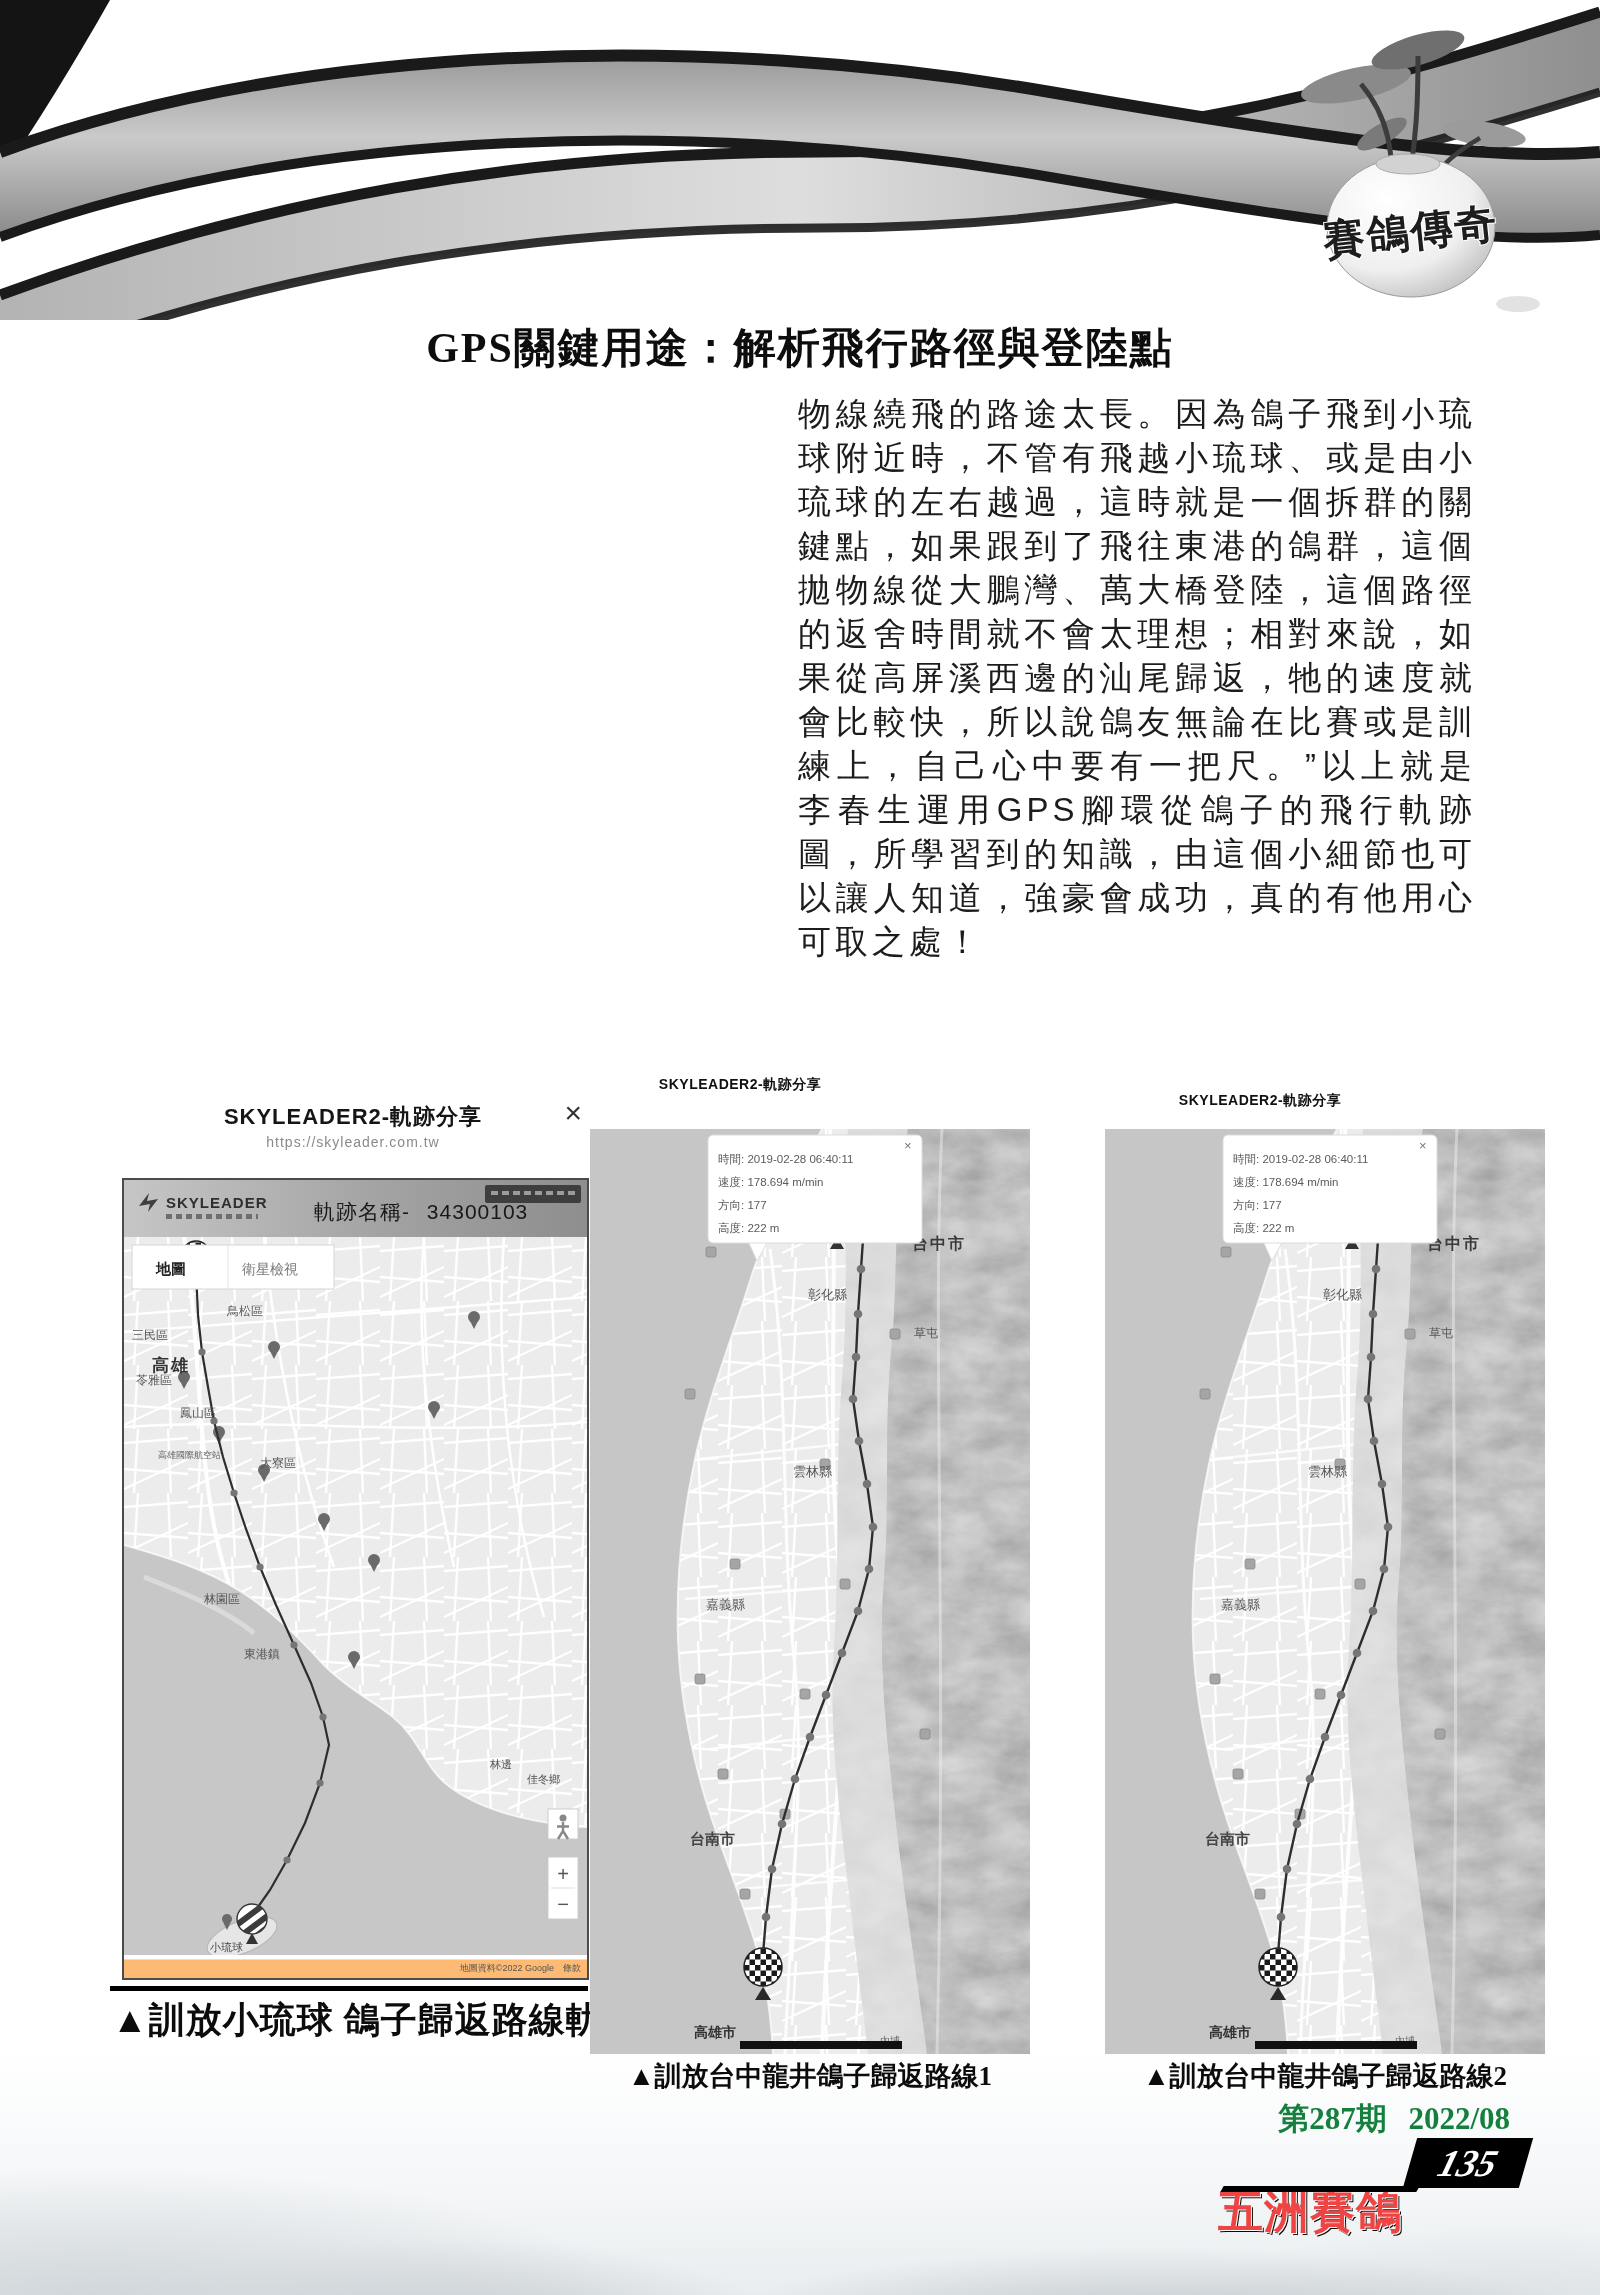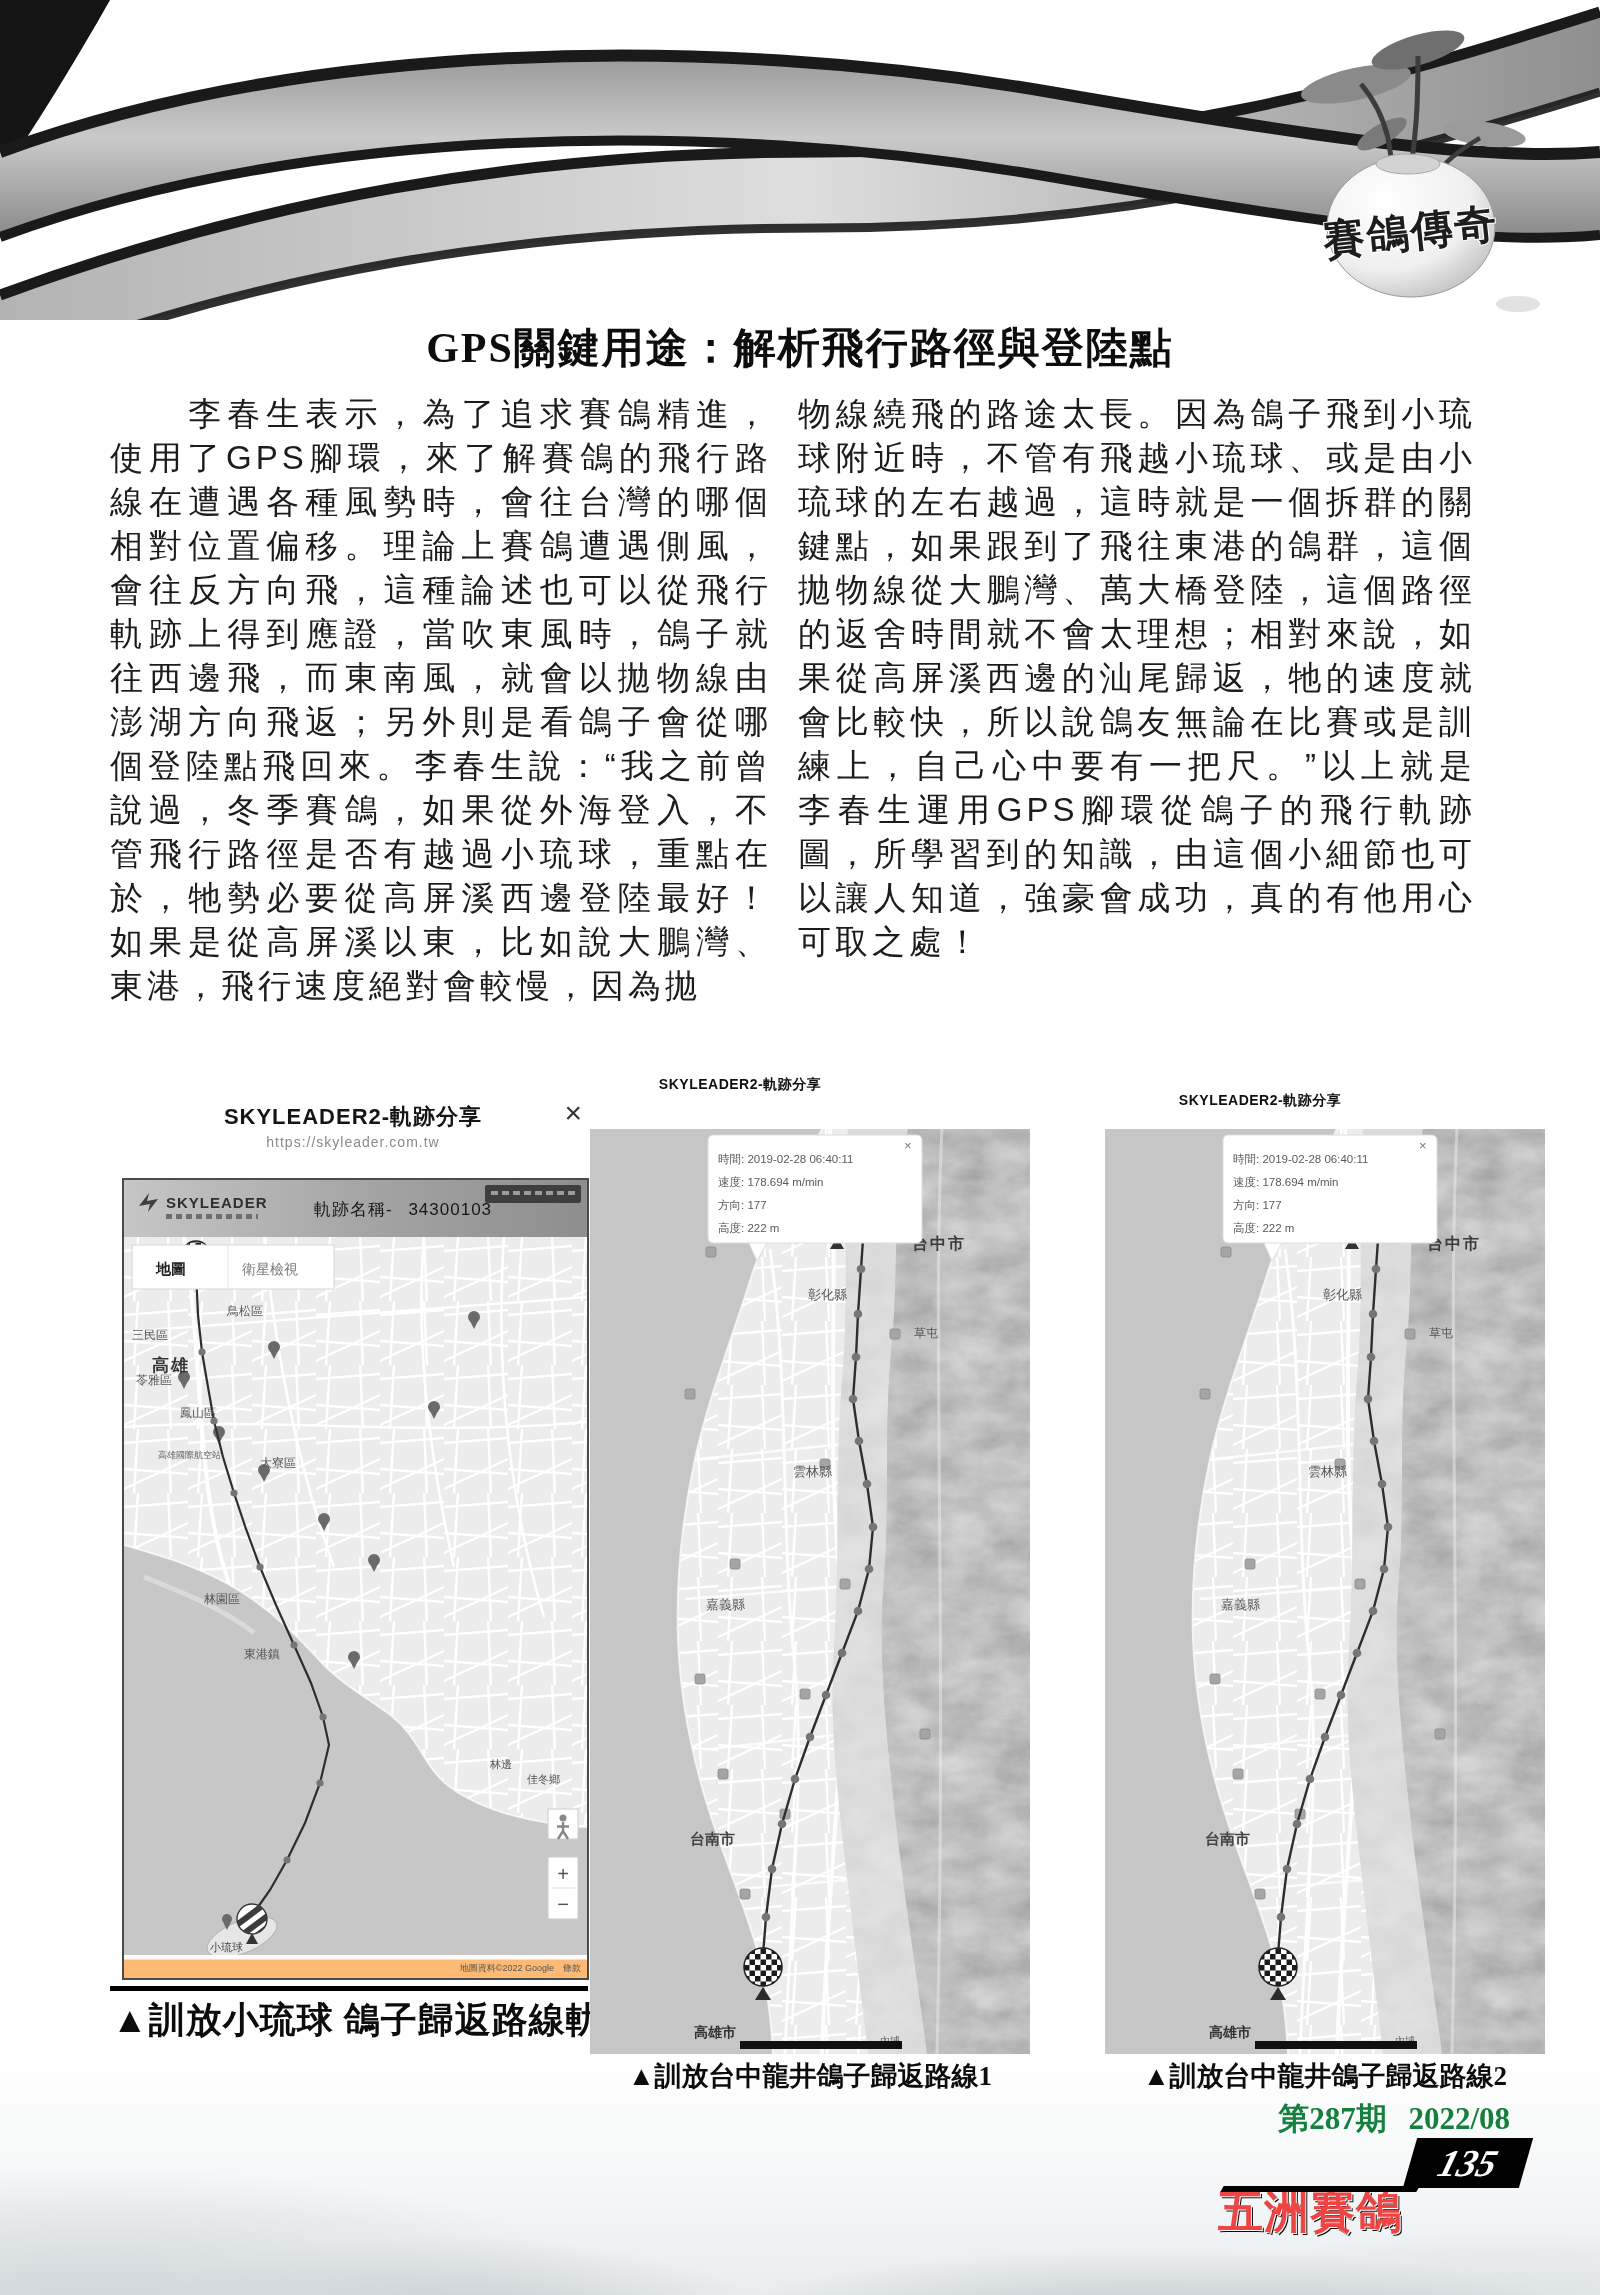--- a/index.html
+++ b/index.html
@@ -23,21 +23,21 @@
   .win-url{position:absolute;left:0;top:38px;width:470px;text-align:center;
            font-size:14px;color:#8a8a8a;letter-spacing:1px;}
   .win-close{position:absolute;right:6px;top:2px;font-size:30px;font-weight:300;
              color:#333;line-height:30px;cursor:default;}
   .panel{position:absolute;left:122px;top:1178px;width:463px;border:2px solid #4b4b4b;background:#fff;}
   .panel-bar{position:relative;height:57px;background:linear-gradient(90deg,#c6c6c6,#a3a3a3 55%,#8e8e8e);}
   .skl-logo{position:absolute;left:12px;top:10px;display:flex;align-items:center;gap:6px;text-align:right;}
   .skl-name{font-weight:800;font-size:15px;letter-spacing:1px;color:#2f2f2f;}
   .skl-sub{position:absolute;left:42px;top:34px;width:92px;height:5px;
            background:repeating-linear-gradient(90deg,#6e6e6e 0 6px,transparent 6px 10px);}
-  .track-name{position:absolute;left:190px;top:18px;font-size:17px;color:#181818;letter-spacing:1px;}
+  .track-name{position:absolute;left:190px;top:18px;font-size:21px;color:#181818;letter-spacing:1px;}
   .bar-dark{position:absolute;right:6px;top:5px;width:96px;height:18px;background:#3e3e3e;border-radius:2px;
             overflow:hidden;}
   .bar-dark:before{content:"";display:block;margin:6px 6px;height:4px;
             background:repeating-linear-gradient(90deg,#9b9b9b 0 7px,transparent 7px 11px);}
   .attrib{height:16px;background:#fdba74;border-top:1px solid #e0e0e0;
           font-size:9px;color:#555;text-align:right;padding:2px 6px 0 0;letter-spacing:0;}
   .rule{position:absolute;left:110px;top:1986px;width:478px;height:5px;background:#000;}
   .cap1{position:absolute;left:112px;top:1996px;font-family:"Liberation Serif","DejaVu Serif",serif;
         font-weight:900;font-size:36px;color:#0c0c0c;letter-spacing:1px;}
 
@@ -234,21 +234,20 @@
     <path d="M122,190 C132,130 120,92 95,62" stroke="#3c3c3c" stroke-width="5" fill="none"></path>
     <path d="M137,190 C152,120 152,70 152,34" stroke="#3c3c3c" stroke-width="5" fill="none"></path>
     <path d="M150,190 C160,152 190,130 214,116" stroke="#3c3c3c" stroke-width="4.5" fill="none"></path>
     <ellipse cx="145" cy="205" rx="84" ry="70" fill="url(#gEgg)" stroke="#9a9a9a"></ellipse>
     <ellipse cx="142" cy="142" rx="32" ry="10" fill="#d2d2d2" stroke="#aaa"></ellipse>
     <text x="145" y="224" text-anchor="middle" font-size="42" font-weight="900" fill="#1d1d1d" stroke="#ffffff" stroke-width="2" paint-order="stroke" letter-spacing="2" transform="rotate(-6 145 215)">賽鴿傳奇</text>
     <ellipse cx="252" cy="282" rx="22" ry="8" fill="#e2e2e2"></ellipse>
   </svg>
 
   <div class="title">GPS關鍵用途：解析飛行路徑與登陸點</div>
-  <div class="col col-left">　　李春生表示，為了追求賽鴿精進，使用了GPS腳環，來了解賽鴿的飛行路線在遭遇各種風勢時，會往台灣的哪個相對位置偏移。理論上賽鴿遭遇側風，會往反方向飛，這種論述也可以從飛行軌跡上得到應證，當吹東風時，鴿子就往西邊飛，而東南風，就會以拋物線由澎湖方向飛返；另外則是看鴿子會從哪個登陸點飛回來。李春生說：“我之前曾說過，冬季賽鴿，如果從外海登入，不管飛行路徑是否有越過小琉球，重點在於，牠勢必要從高屏溪西邊登陸最好！如果是從高屏溪以東，比如說大鵬灣、東港，飛行速度絕對會較慢，因為拋</div>
   <div class="col col-right">物線繞飛的路途太長。因為鴿子飛到小琉球附近時，不管有飛越小琉球、或是由小琉球的左右越過，這時就是一個拆群的關鍵點，如果跟到了飛往東港的鴿群，這個拋物線從大鵬灣、萬大橋登陸，這個路徑的返舍時間就不會太理想；相對來說，如果從高屏溪西邊的汕尾歸返，牠的速度就會比較快，所以說鴿友無論在比賽或是訓練上，自己心中要有一把尺。”以上就是李春生運用GPS腳環從鴿子的飛行軌跡圖，所學習到的知識，由這個小細節也可以讓人知道，強豪會成功，真的有他用心可取之處！</div>
 
   <div class="win">
     <div class="win-title">SKYLEADER2-軌跡分享</div>
     <div class="win-url">https://skyleader.com.tw</div>
     <div class="win-close">×</div>
   </div>
 
   <div class="panel">
     <div class="panel-bar">

